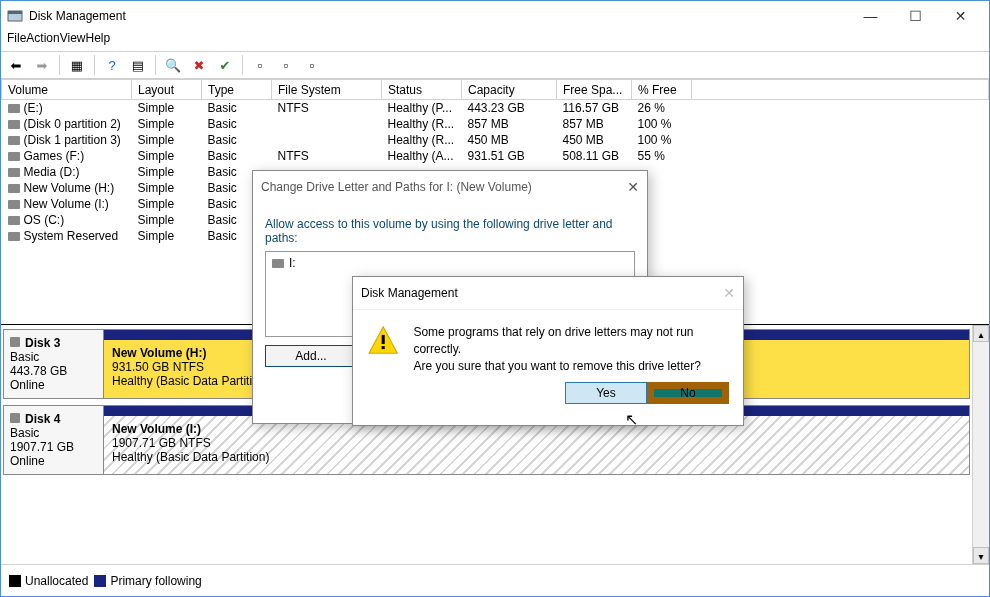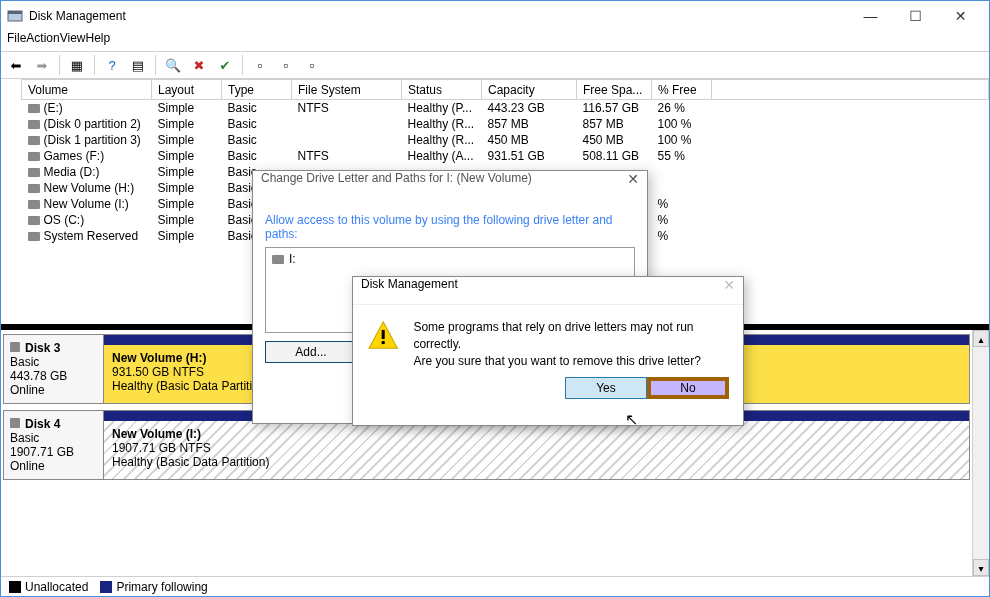--- a/index.html
+++ b/index.html
@@ -8,64 +8,64 @@
   .titlebar { height: 30px; display: flex; align-items: center; padding: 0 6px; background: #fff; }
   .titlebar .icon { width: 16px; height: 16px; margin-right: 6px; }
   .titlebar .title { flex: 1; font-size: 12px; }
   .win-controls { display: flex; }
   .win-controls .wc { width: 45px; height: 28px; display: flex; align-items: center; justify-content: center; font-size: 14px; color: #333; }
   .menubar { height: 20px; display: flex; padding: 0 6px; gap: 0; background: #fff; }
   .menubar span { font-size: 12px; }
   .toolbar { height: 28px; border-top: 1px solid #d0d0d0; border-bottom: 1px solid #d0d0d0; display: flex; align-items: center; padding: 2px 4px; gap: 4px; background: #fff; }
   .toolbar .tb { width: 22px; height: 22px; display: flex; align-items: center; justify-content: center; font-size: 13px; }
   .toolbar .sep { width: 1px; height: 20px; background: #d0d0d0; margin: 0 2px; }
-  .volumes { flex: 0 0 auto; border-bottom: 6px solid #000000; padding-left: 20px; }
+  .volumes { flex: 0 0 auto; border-bottom: 1px solid #000000; }
   .volumes table { width: 100%; border-collapse: collapse; font-size: 12px; }
   .volumes th { text-align: left; font-weight: normal; background: #fff; border: 1px solid #d0d0d0; padding: 2px 6px; height: 20px; }
   .volumes td { padding: 1px 6px; white-space: nowrap; }
   .vol-icon { display: inline-block; width: 12px; height: 9px; background: #888; margin-right: 4px; border-radius: 1px; vertical-align: middle; }
   .spacer-row { height: 80px; }
   .disk-panel { flex: 1; overflow: hidden; position: relative; display: flex; }
   .disk-list { flex: 1; overflow-y: auto; padding: 4px 2px 2px 2px; }
   .disk-row { display: flex; border: 1px solid #888; margin-bottom: 6px; background: #fde047; }
   .disk-label { width: 100px; border-right: 1px solid #888; padding: 6px; background: #f6f6f6; }
   .disk-label .dname { font-weight: bold; }
   .disk-label .dname::before { content: ""; display:inline-block; width:10px; height:10px; background:#888; margin-right:5px; border-radius:1px; }
   .disk-part { flex: 1; display: flex; flex-direction: column; }
   .part-stripe { height: 10px; background: #1a237e; }
   .part-body { padding: 6px 8px; flex: 1; position: relative; }
   .part-body .pname { font-weight: bold; }
   .hatched { background: repeating-linear-gradient(135deg, #fff, #fff 6px, #d5d5d5 6px, #d5d5d5 8px); }
   .vscroll { width: 17px; background: #f0f0f0; border-left: 1px solid #d0d0d0; position: relative; }
   .vscroll .arrow { height:17px; text-align:center; font-size:10px; line-height:17px; background:#e8e8e8; border:1px solid #c0c0c0; }
-  .legend { height: 20px; border-top: 1px solid #d0d0d0; display: flex; align-items: center; padding: 0 8px; gap: 12px; font-size: 12px; }
+  .legend { height: 32px; border-top: 1px solid #d0d0d0; display: flex; align-items: center; padding: 0 8px; gap: 6px; font-size: 12px; }
   .swatch { display: inline-block; width: 12px; height: 12px; margin-right: 4px; vertical-align: middle; }
   .sw-black { background: #000; }
   .sw-navy { background: #1a237e; }
 
   .modal { position: absolute; background: #fff; border: 1px solid #888; box-shadow: 3px 3px 12px rgba(0,0,0,.25); }
-  .modal .m-title { height: 28px; display: flex; padding: 0 8px; font-size: 12px; color: #555; }
+  .modal .m-title { height: 28px; display: flex; align-items: center; padding: 16px 8px; font-size: 12px; color: #555; }
   .modal .m-close { margin-left: auto; font-size: 14px; color: #555; }
   .dlg1 { left: 252px; top: 170px; width: 396px; height: 254px; }
   .dlg1 .body { padding: 6px 12px 10px 12px; }
-  .dlg1 .instr { font-size: 12px; color: #3b82f6; margin: 8px 0 6px 0; }
+  .dlg1 .instr { font-size: 12px; color: #0c4a6e; margin: 8px 0 6px 0; }
   .dlg1 .listbox { border: 1px solid #999; height: 86px; background: #fff; padding: 4px 6px; font-size:12px; }
   .dlg1 .listbox .drv::before { content:""; display:inline-block; width:12px;height:9px;background:#888;margin-right:5px;border-radius:1px;vertical-align:middle; }
   .dlg1 .btn-row { display: flex; gap: 6px; margin-top: 8px; }
   .dlg1 .btn { width: 92px; height: 22px; border:1px solid #0c4a6e; background:#f3f3f3; font-size:12px; display:flex; align-items:center; justify-content:center; }
   .dlg1 .ok-row { display:flex; justify-content:flex-end; gap:8px; margin-top:18px; }
   .dlg1 .ok-row .btn2 { width: 78px; height:22px; border:1px solid #999; background:#f3f3f3; font-size:12px; display:flex; align-items:center; justify-content:center; }
 
   .dlg2 { left: 352px; top: 276px; width: 392px; height: 150px; }
   .dlg2 .m-title { color: #000; border-bottom: 1px solid #eee; }
   .dlg2 .body { padding: 14px 14px 8px 14px; display:flex; gap:14px; }
   .dlg2 .warn-icon { width: 34px; height: 34px; }
   .dlg2 .msg { font-size: 12px; line-height: 1.4; }
   .dlg2 .btn-row { display:flex; justify-content:flex-end; padding: 0 14px 12px 0; }
-  .dlg2 .btn { width: 82px; height:22px; border:4px solid #a16207; background:#c4b5fd; font-size:12px; display:flex; align-items:center; justify-content:center; }
+  .dlg2 .btn { width: 82px; height:22px; border:7px solid #a16207; background:#0f766e; font-size:12px; display:flex; align-items:center; justify-content:center; }
   .dlg2 .btn.primary { border:1px solid #2a7ab0; background:#cfe6f5; }
   .cursor { position:absolute; left: 625px; top: 410px; font-size:16px; pointer-events:none; }
 </style>
 </head>
 <body>
 
 <div class="window">
   <div class="titlebar">
     <svg class="icon" viewBox="0 0 16 16">
         <rect x="1" y="3" width="14" height="10" fill="#bcd" stroke="#567"></rect>

